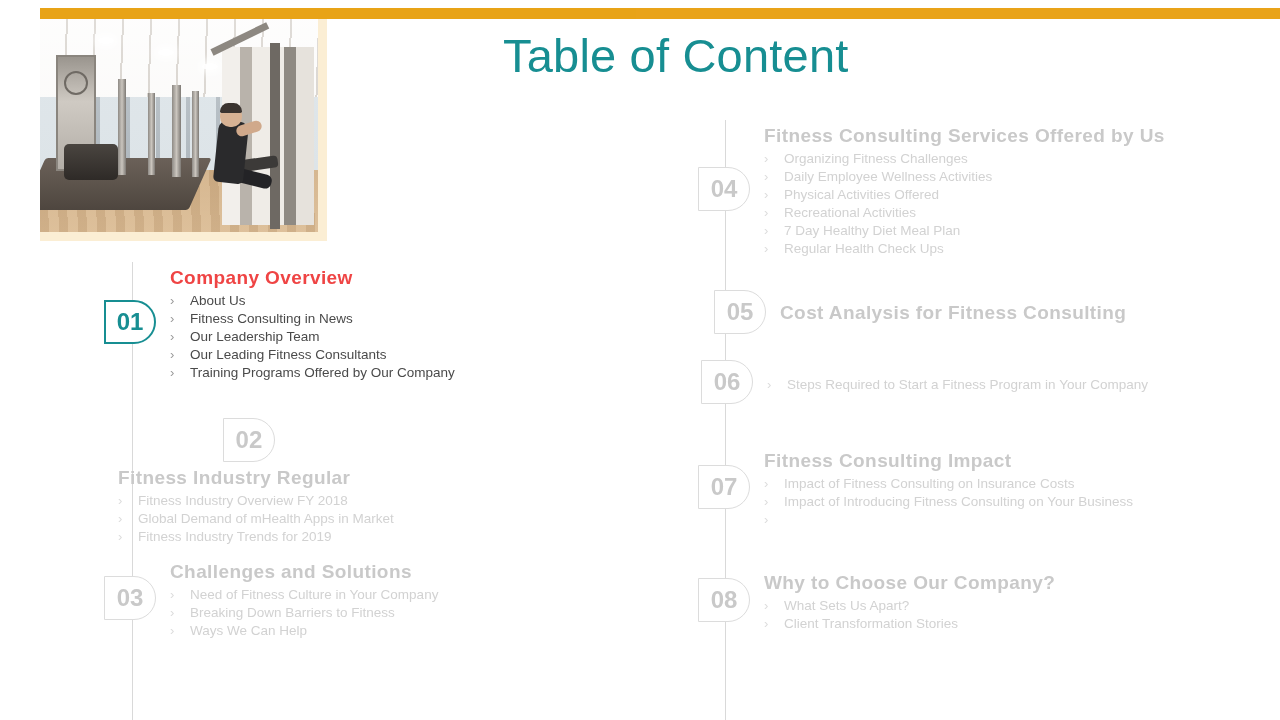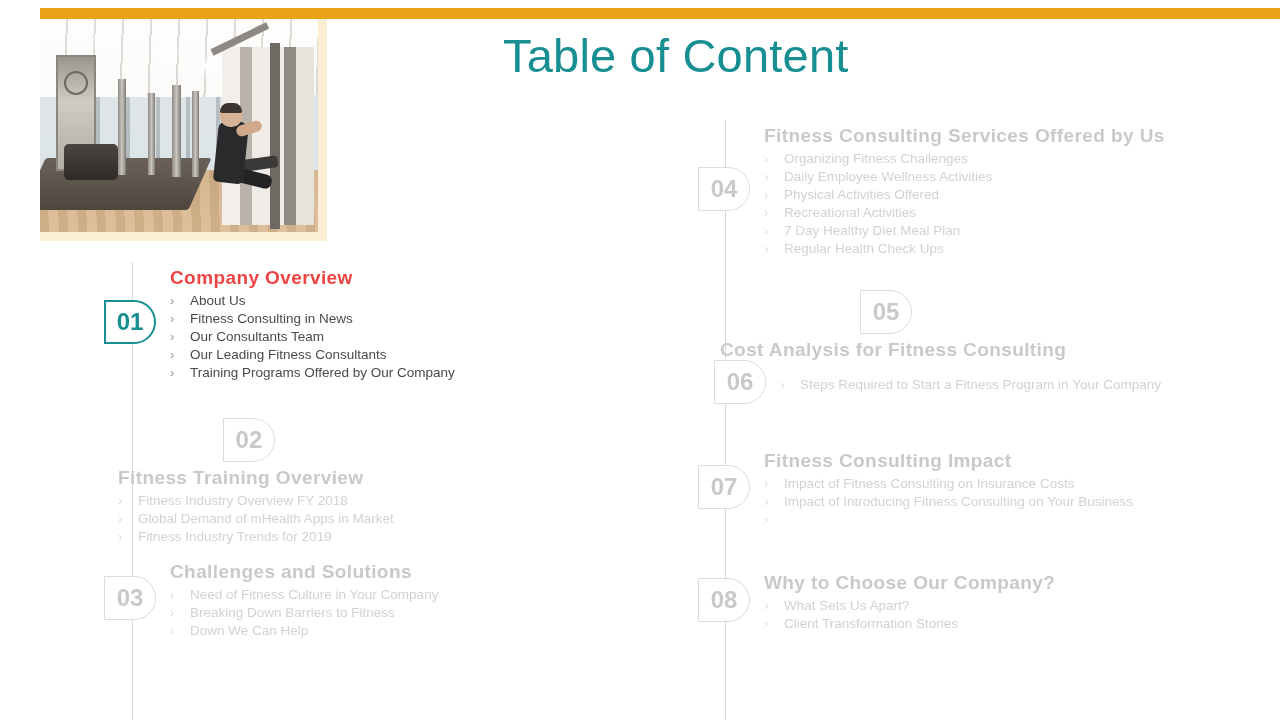--- a/index.html
+++ b/index.html
@@ -212,37 +212,37 @@
             <li>
               <span class="chev">›</span>
               <span>About Us</span>
             </li>
             <li>
               <span class="chev">›</span>
               <span>Fitness Consulting in News</span>
             </li>
             <li>
               <span class="chev">›</span>
-              <span>Our Consultants Team</span>
+              <span>Our Leadership Team</span>
             </li>
             <li>
               <span class="chev">›</span>
               <span>Our Leading Fitness Consultants</span>
             </li>
             <li>
               <span class="chev">›</span>
               <span>Training Programs Offered by Our Company</span>
             </li>
           </ul>
         </div>
       </div>
       <div class="tl-item" style="position: absolute; left: 0px; top: 156px; flex-direction: column;">
         <div class="badge">02</div>
         <div class="tl-body">
-          <div class="tl-title">Fitness Training Overview</div>
+          <div class="tl-title">Fitness Industry Regular</div>
           <ul class="tl-subs">
             <li>
               <span class="chev">›</span>
               <span>Fitness Industry Overview FY 2018</span>
             </li>
             <li>
               <span class="chev">›</span>
               <span>Global Demand of mHealth Apps in Market</span>
             </li>
             <li>
@@ -260,21 +260,21 @@
             <li>
               <span class="chev">›</span>
               <span>Need of Fitness Culture in Your Company</span>
             </li>
             <li>
               <span class="chev">›</span>
               <span>Breaking Down Barriers to Fitness</span>
             </li>
             <li>
               <span class="chev">›</span>
-              <span>Down We Can Help</span>
+              <span>Ways We Can Help</span>
             </li>
           </ul>
         </div>
       </div>
     </div>
   <div class="col col-right">
       <div class="tl-item" style="position: absolute; left: 0px; top: 0px;">
         <div class="badge">04</div>
         <div class="tl-body">
           <div class="tl-title">Fitness Consulting  Services Offered by Us</div>
@@ -299,27 +299,27 @@
               <span class="chev">›</span>
               <span>7 Day Healthy Diet Meal Plan</span>
             </li>
             <li>
               <span class="chev">›</span>
               <span>Regular Health Check Ups</span>
             </li>
           </ul>
         </div>
       </div>
-      <div class="tl-item" style="position: absolute; left: 8px; top: 170px; flex-direction: column;">
+      <div class="tl-item" style="position: absolute; left: 16px; top: 170px;">
         <div class="badge">05</div>
         <div class="tl-body">
           <div class="tl-title">Cost Analysis for Fitness Consulting</div>
         </div>
       </div>
-      <div class="tl-item" style="position: absolute; left: 16px; top: 240px;">
+      <div class="tl-item" style="position: absolute; left: 3px; top: 240px;">
         <div class="badge">06</div>
         <div class="tl-body">
           <ul class="tl-subs">
             <li>
               <span class="chev">›</span>
               <span>Steps Required to Start a Fitness Program in Your Company</span>
             </li>
           </ul>
         </div>
       </div>

